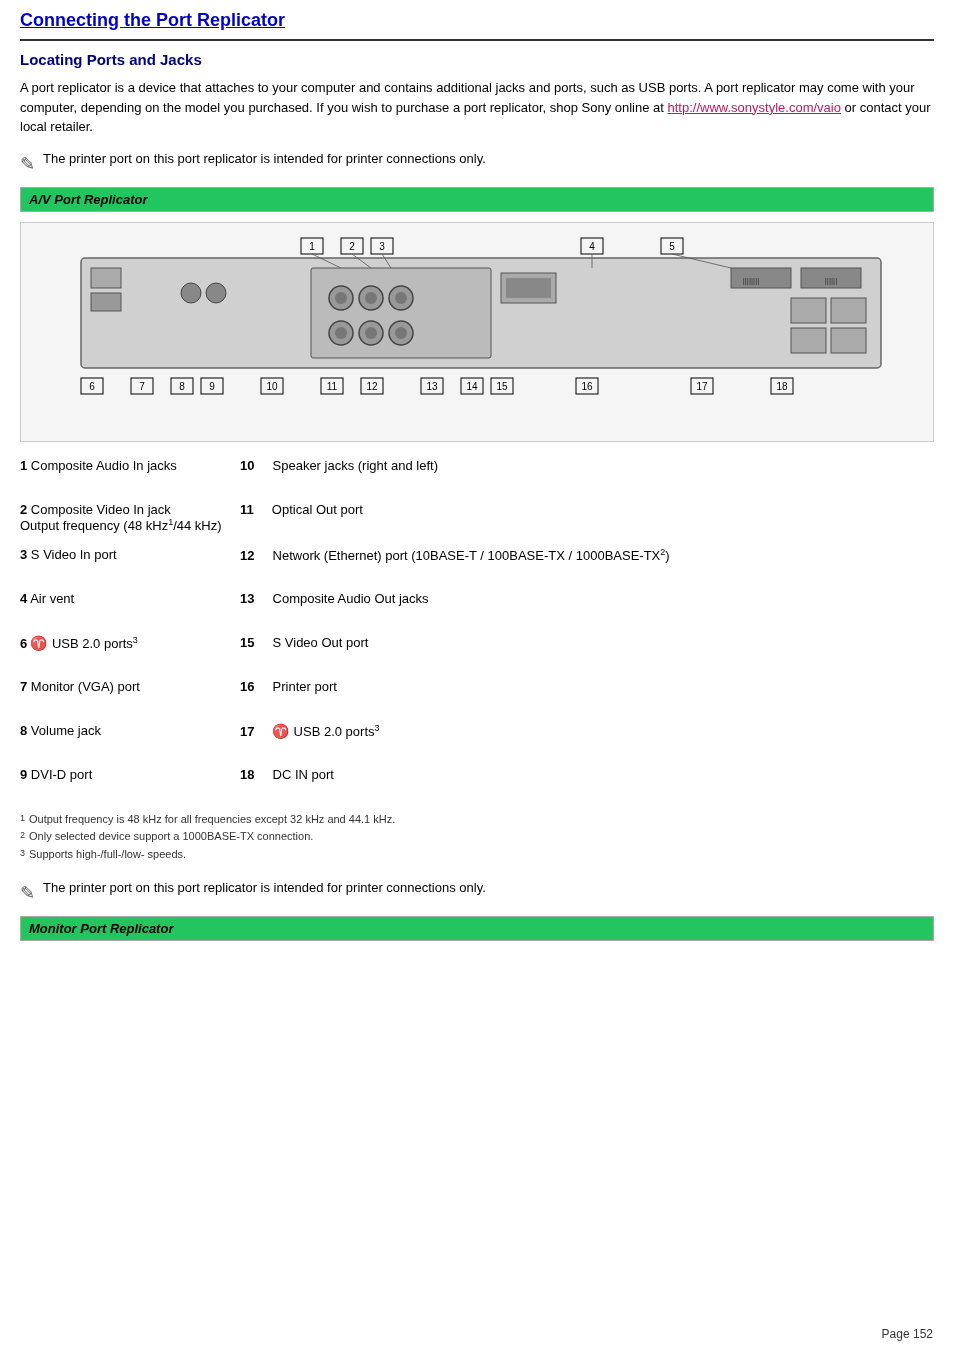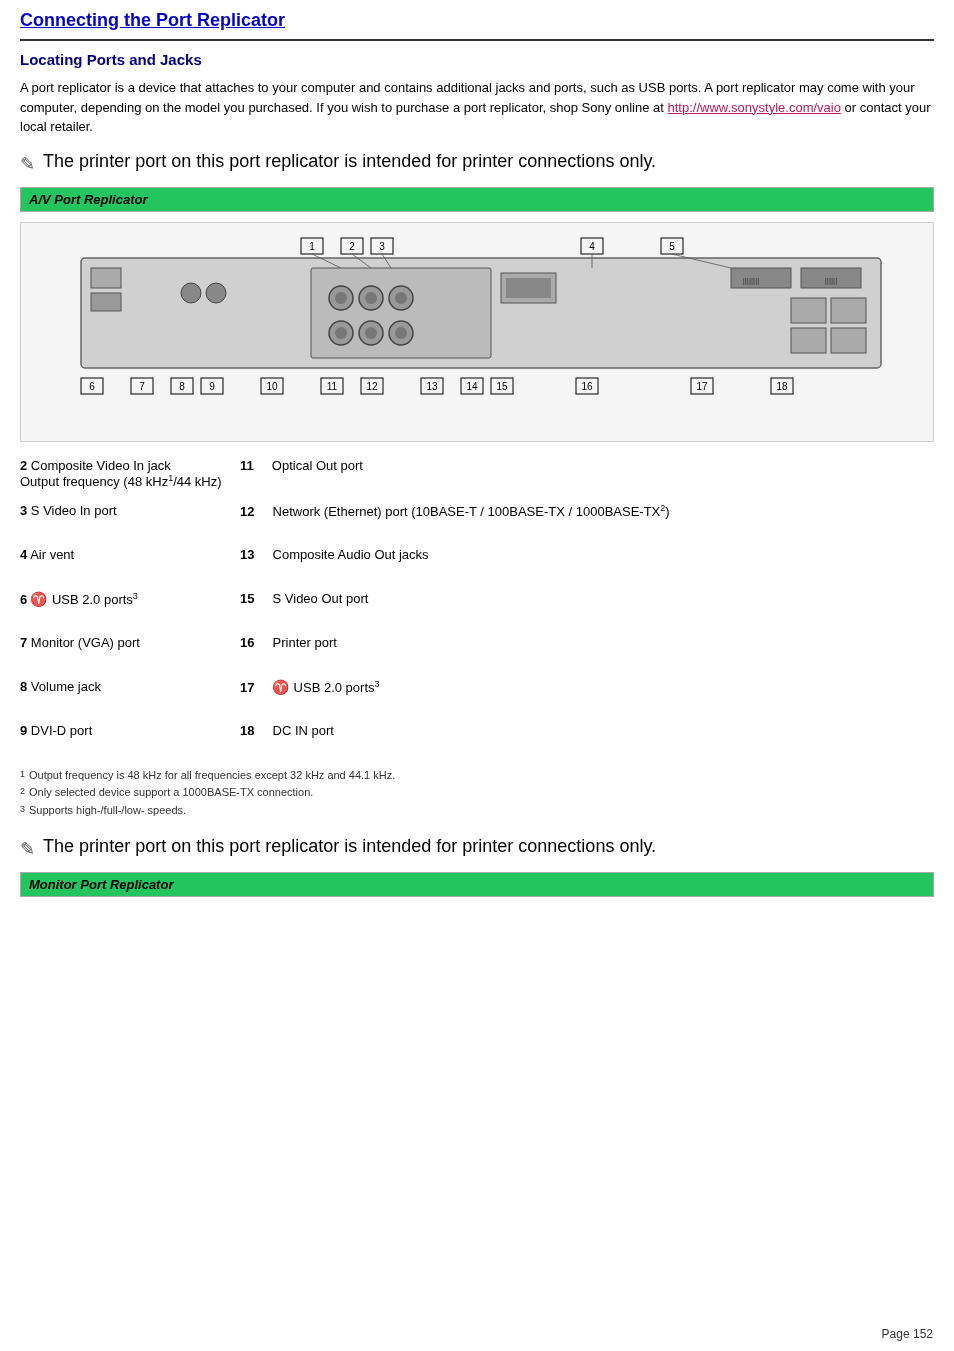--- a/index.html
+++ b/index.html
@@ -45,21 +45,21 @@
       margin: 10px 0 12px 0;
       gap: 8px;
     }
     .note-icon {
       font-size: 18px;
       color: #555;
       flex-shrink: 0;
       margin-top: 2px;
     }
     .note-text {
-      font-size: 18px;
+      font-size: 13px;
     }
     .av-box {
       border: 1px solid #aaa;
       background: #22c55e;
       padding: 4px 8px;
       margin-bottom: 10px;
       font-style: italic;
       font-weight: bold;
       font-size: 13px;
     }
@@ -215,20 +215,24 @@
     <line x1="281" y1="21" x2="310" y2="35" stroke="#555" stroke-width="0.8"></line>
     <line x1="321" y1="21" x2="340" y2="35" stroke="#555" stroke-width="0.8"></line>
     <line x1="351" y1="21" x2="360" y2="35" stroke="#555" stroke-width="0.8"></line>
     <line x1="561" y1="21" x2="561" y2="35" stroke="#555" stroke-width="0.8"></line>
     <line x1="641" y1="21" x2="700" y2="35" stroke="#555" stroke-width="0.8"></line>
   </svg>
 </div>
 
 <div>
 
+  <div class="entry-row">
+    <div class="entry-left"><span class="bold">1</span> Composite Audio In jacks</div>
+    <div class="entry-right"><span class="bold">10</span>&nbsp;&nbsp;&nbsp;&nbsp; Speaker jacks (right and left)</div>
+  </div>
 
   <div class="entry-row">
     <div class="entry-left">
       <span class="bold">2</span> Composite Video In jack<br>
       Output frequency (48 kHz<sup class="sup-ref">1</sup>/44 kHz)
     </div>
     <div class="entry-right"><span class="bold">11</span>&nbsp;&nbsp;&nbsp;&nbsp; Optical Out port</div>
   </div>
 
   <div class="entry-row">

